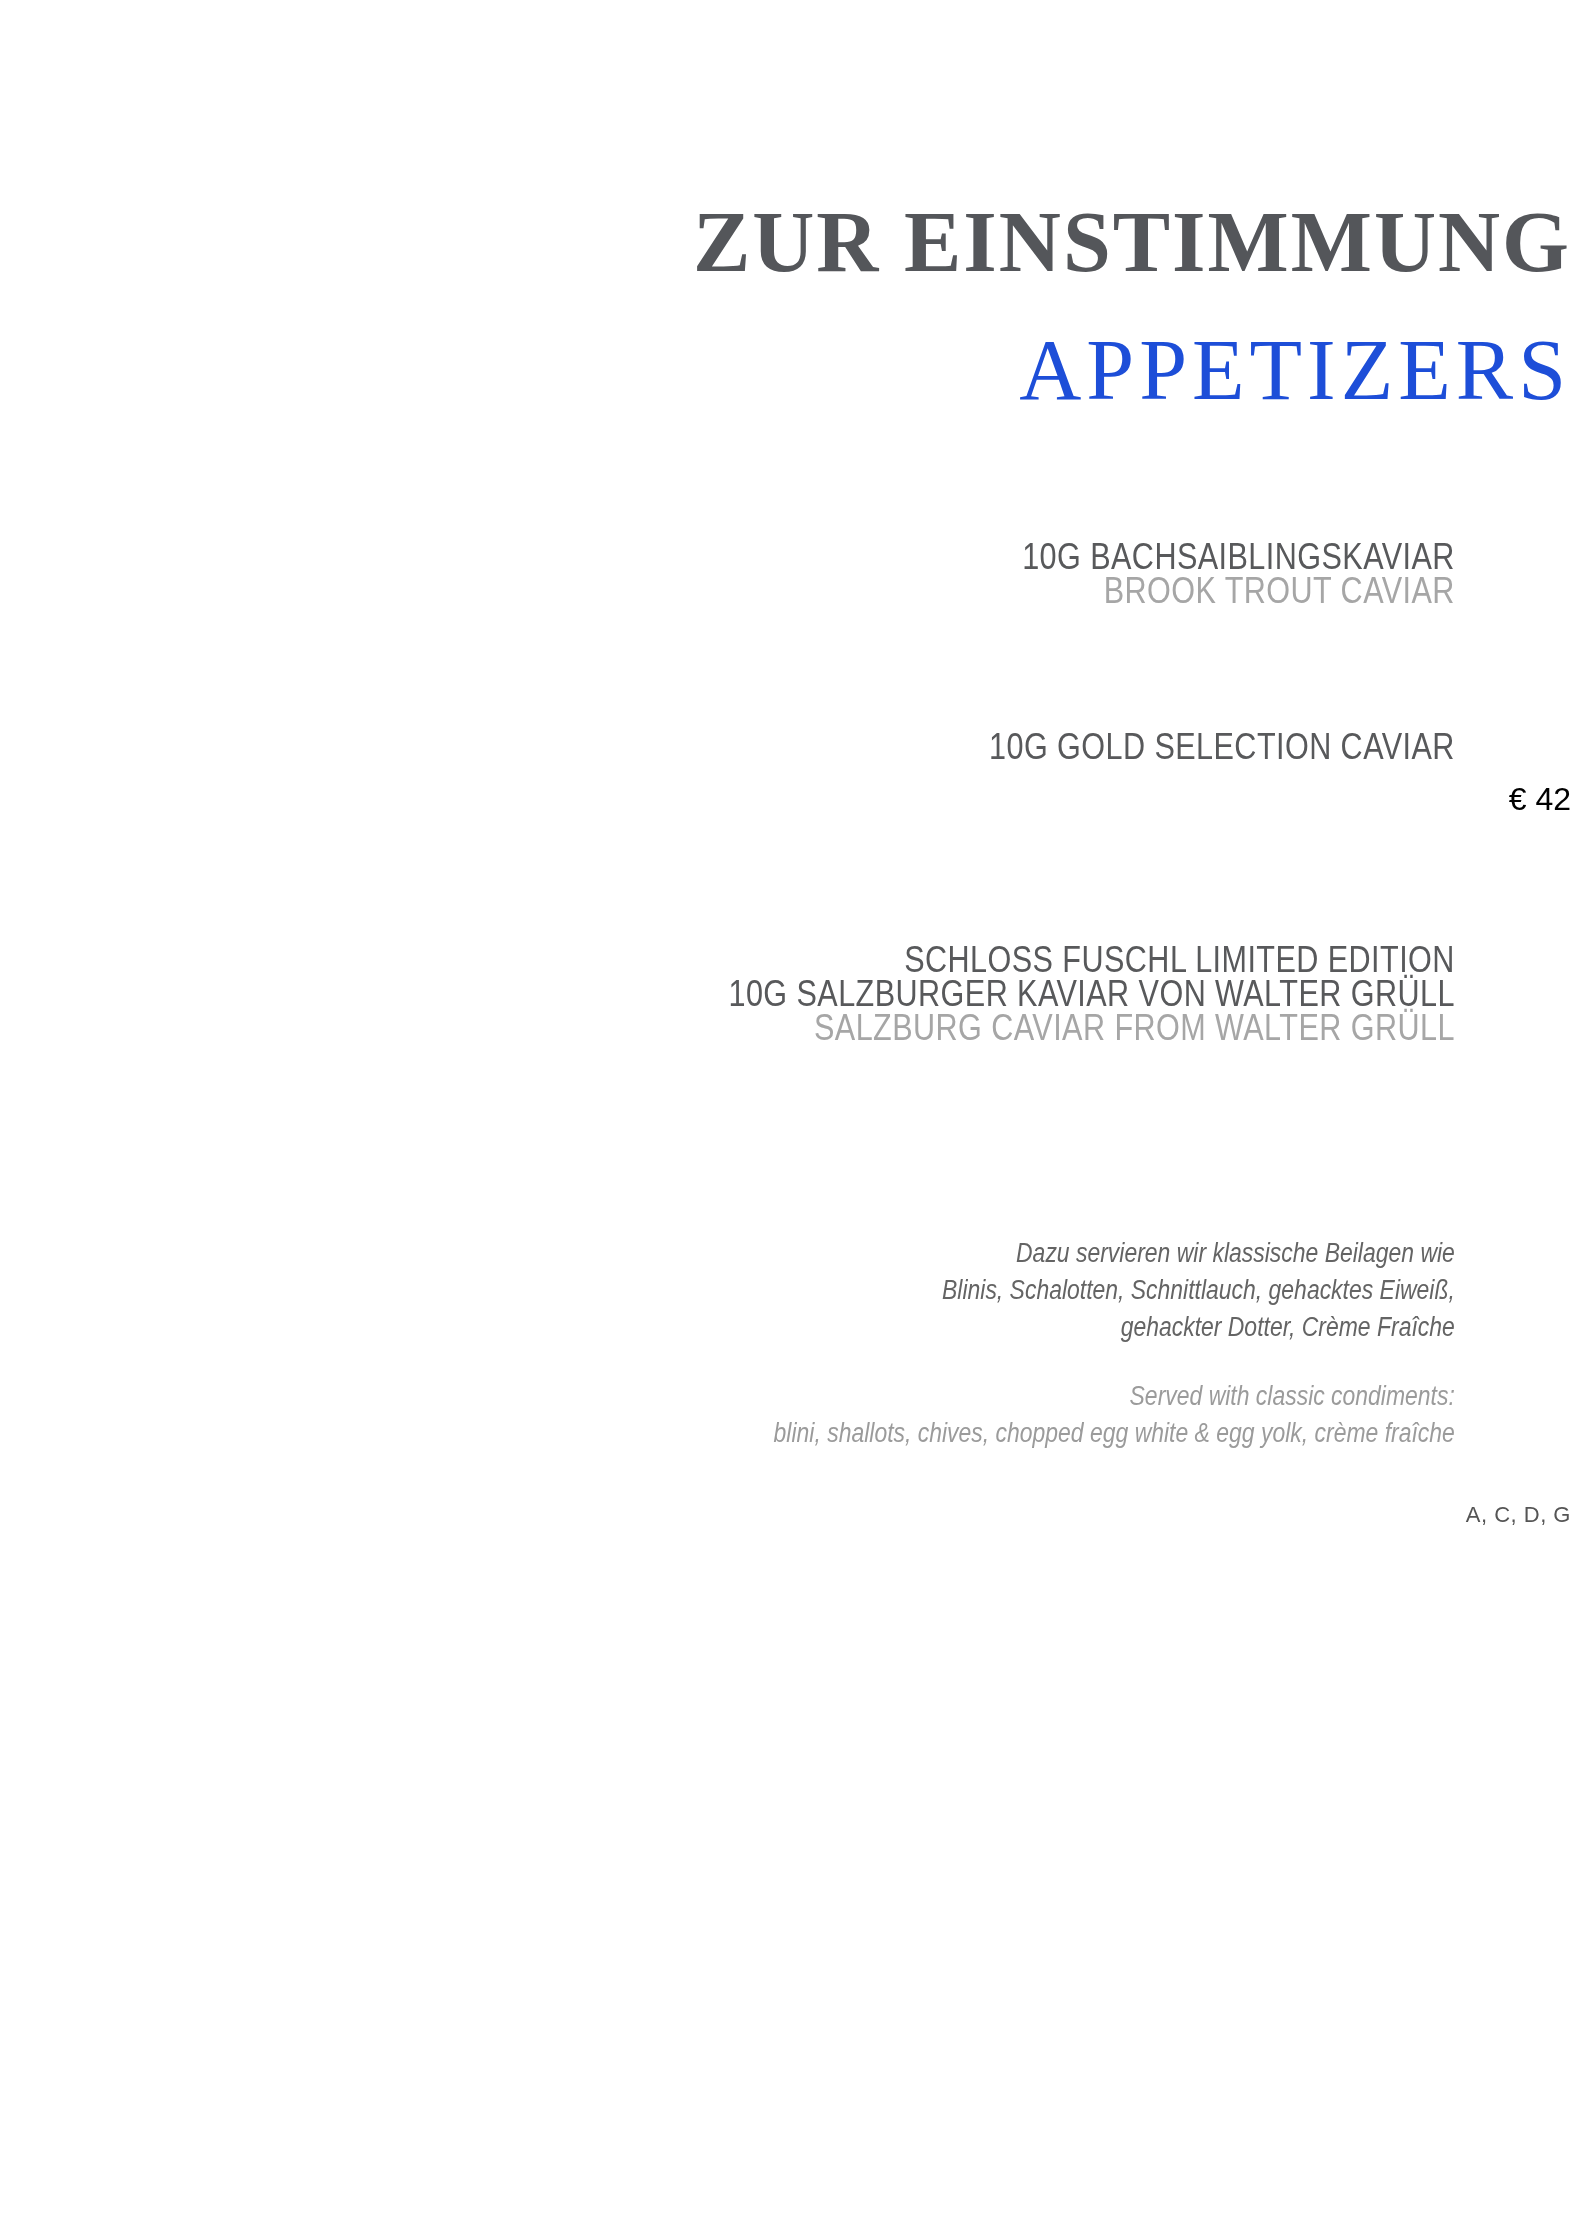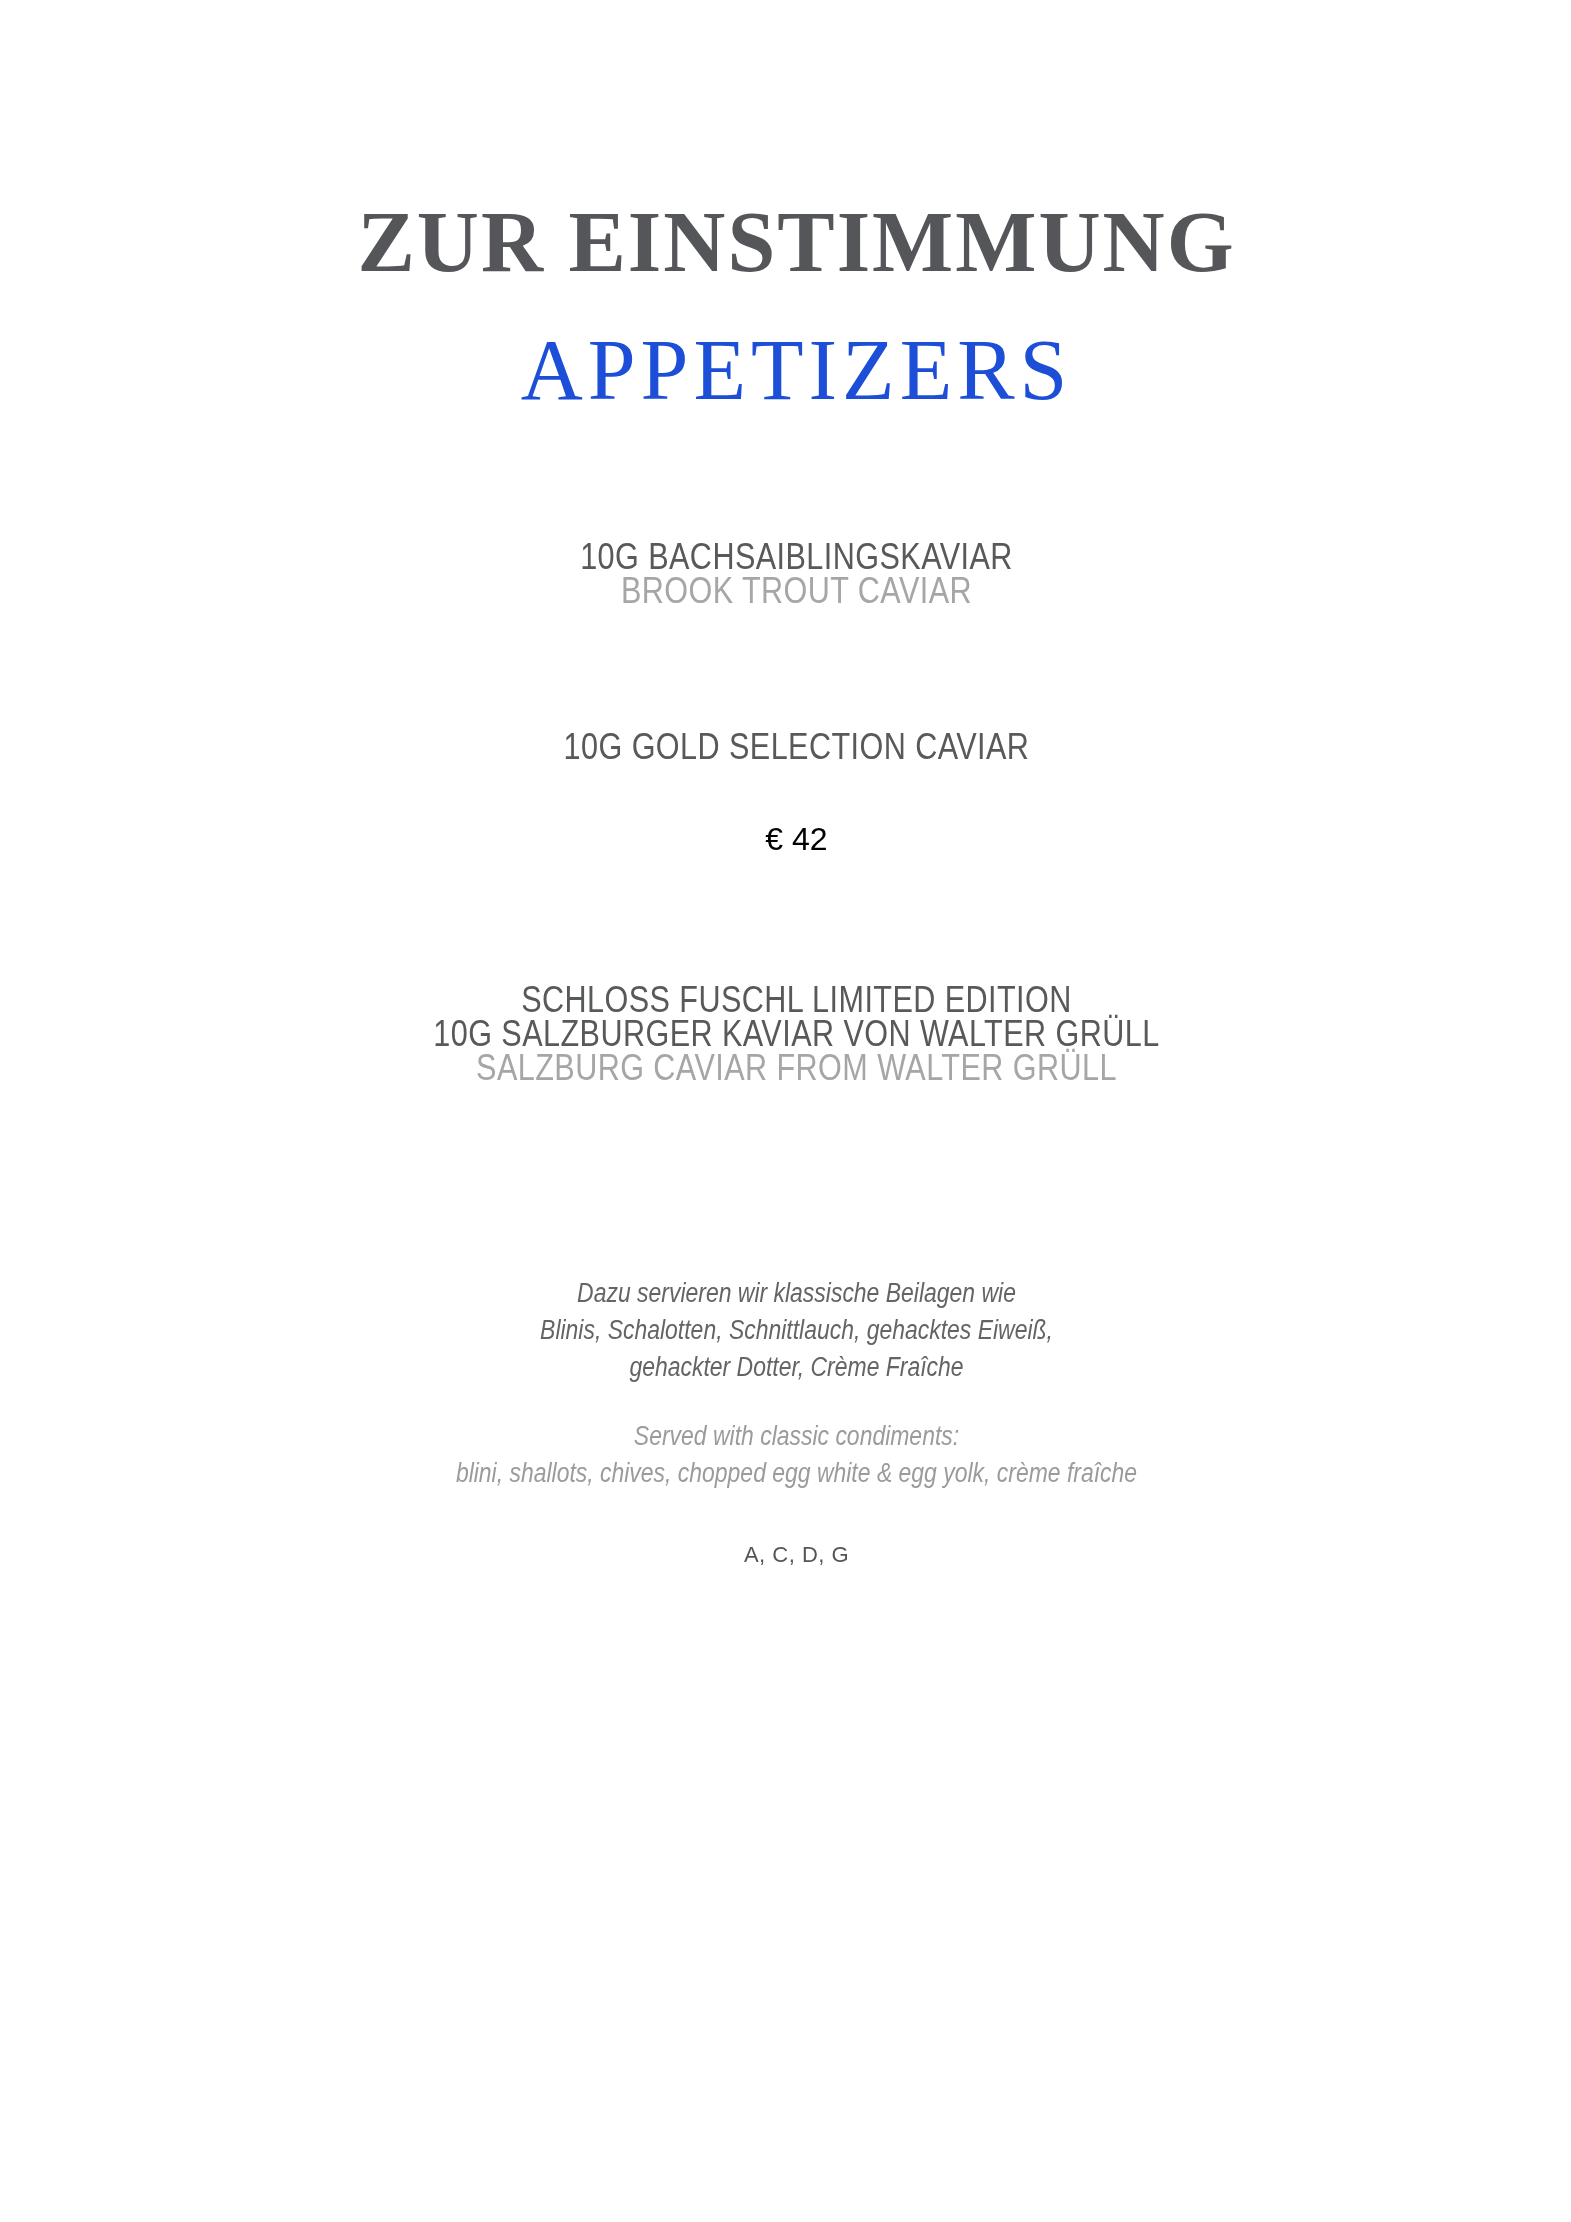--- a/index.html
+++ b/index.html
@@ -4,21 +4,21 @@
 <style>
   * { margin: 0; padding: 0; box-sizing: border-box; }
   html, body { background: #ffffff; }
   .page {
     position: relative;
     width: 1571px;
     height: 2222px;
     margin: 0 auto;
     background: #ffffff;
     overflow: hidden;
-    text-align: center;
+    text-align: right;
     font-family: "Liberation Sans", sans-serif;
     padding-left: 22px;
   }
   
   .title-de {
     margin-top: 198px;
     font-family: "Liberation Serif", "DejaVu Serif", serif;
     font-size: 86px;
     line-height: 88px;
     font-weight: 700;
@@ -46,21 +46,21 @@
   .item-names .en { color: #a6a6a6; }
   .item-price {
     font-size: 32px;
     line-height: 34px;
     color: #000000;
     font-weight: 400;
   }
   .m-item1-names { margin-top: 126px; }
   .m-item1-price { margin-top: 44px; }
   .m-item2-names { margin-top: 122px; }
-  .m-item2-price { margin-top: 58px; }
+  .m-item2-price { margin-top: 18px; }
   .m-item3-names { margin-top: 127px; }
   .m-item3-price { margin-top: 40px; }
   
   .cond-de {
     margin-top: 190px;
     font-size: 27px;
     line-height: 37px;
     font-style: italic;
     color: #646464;
   }

